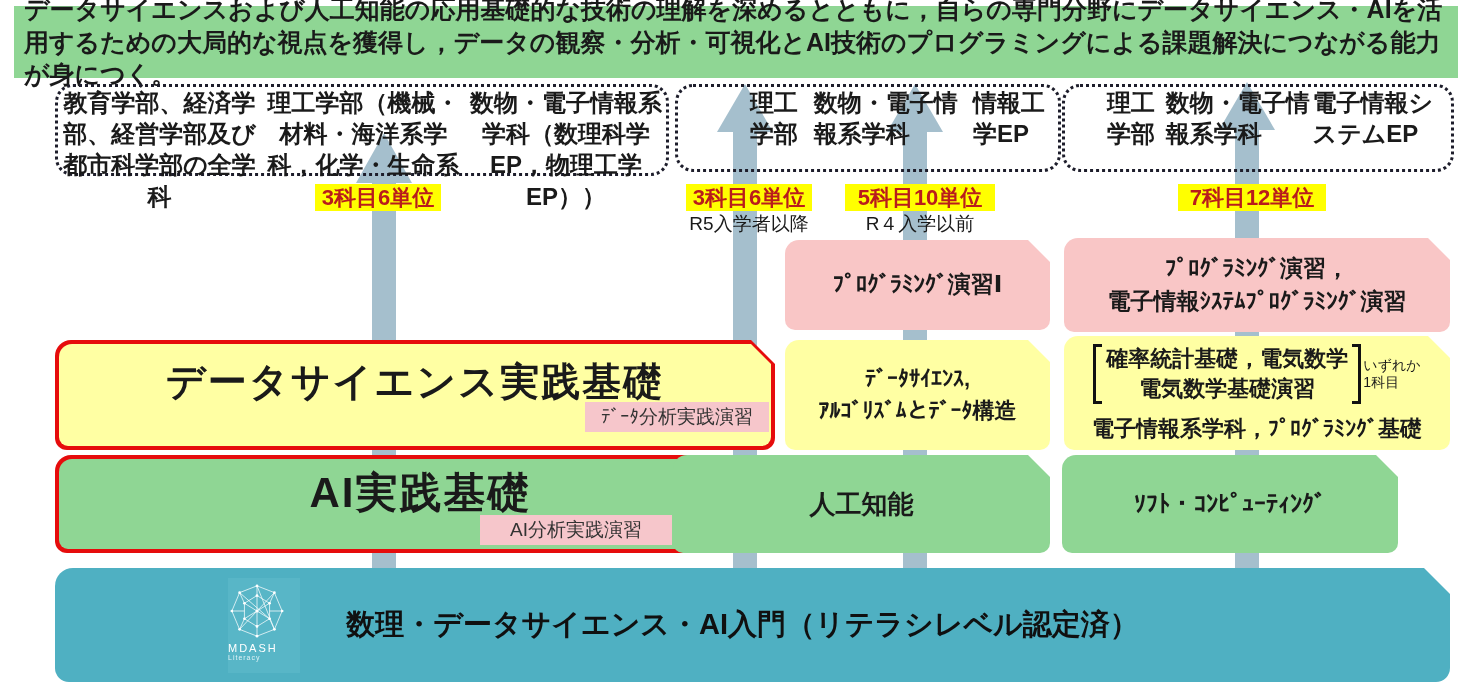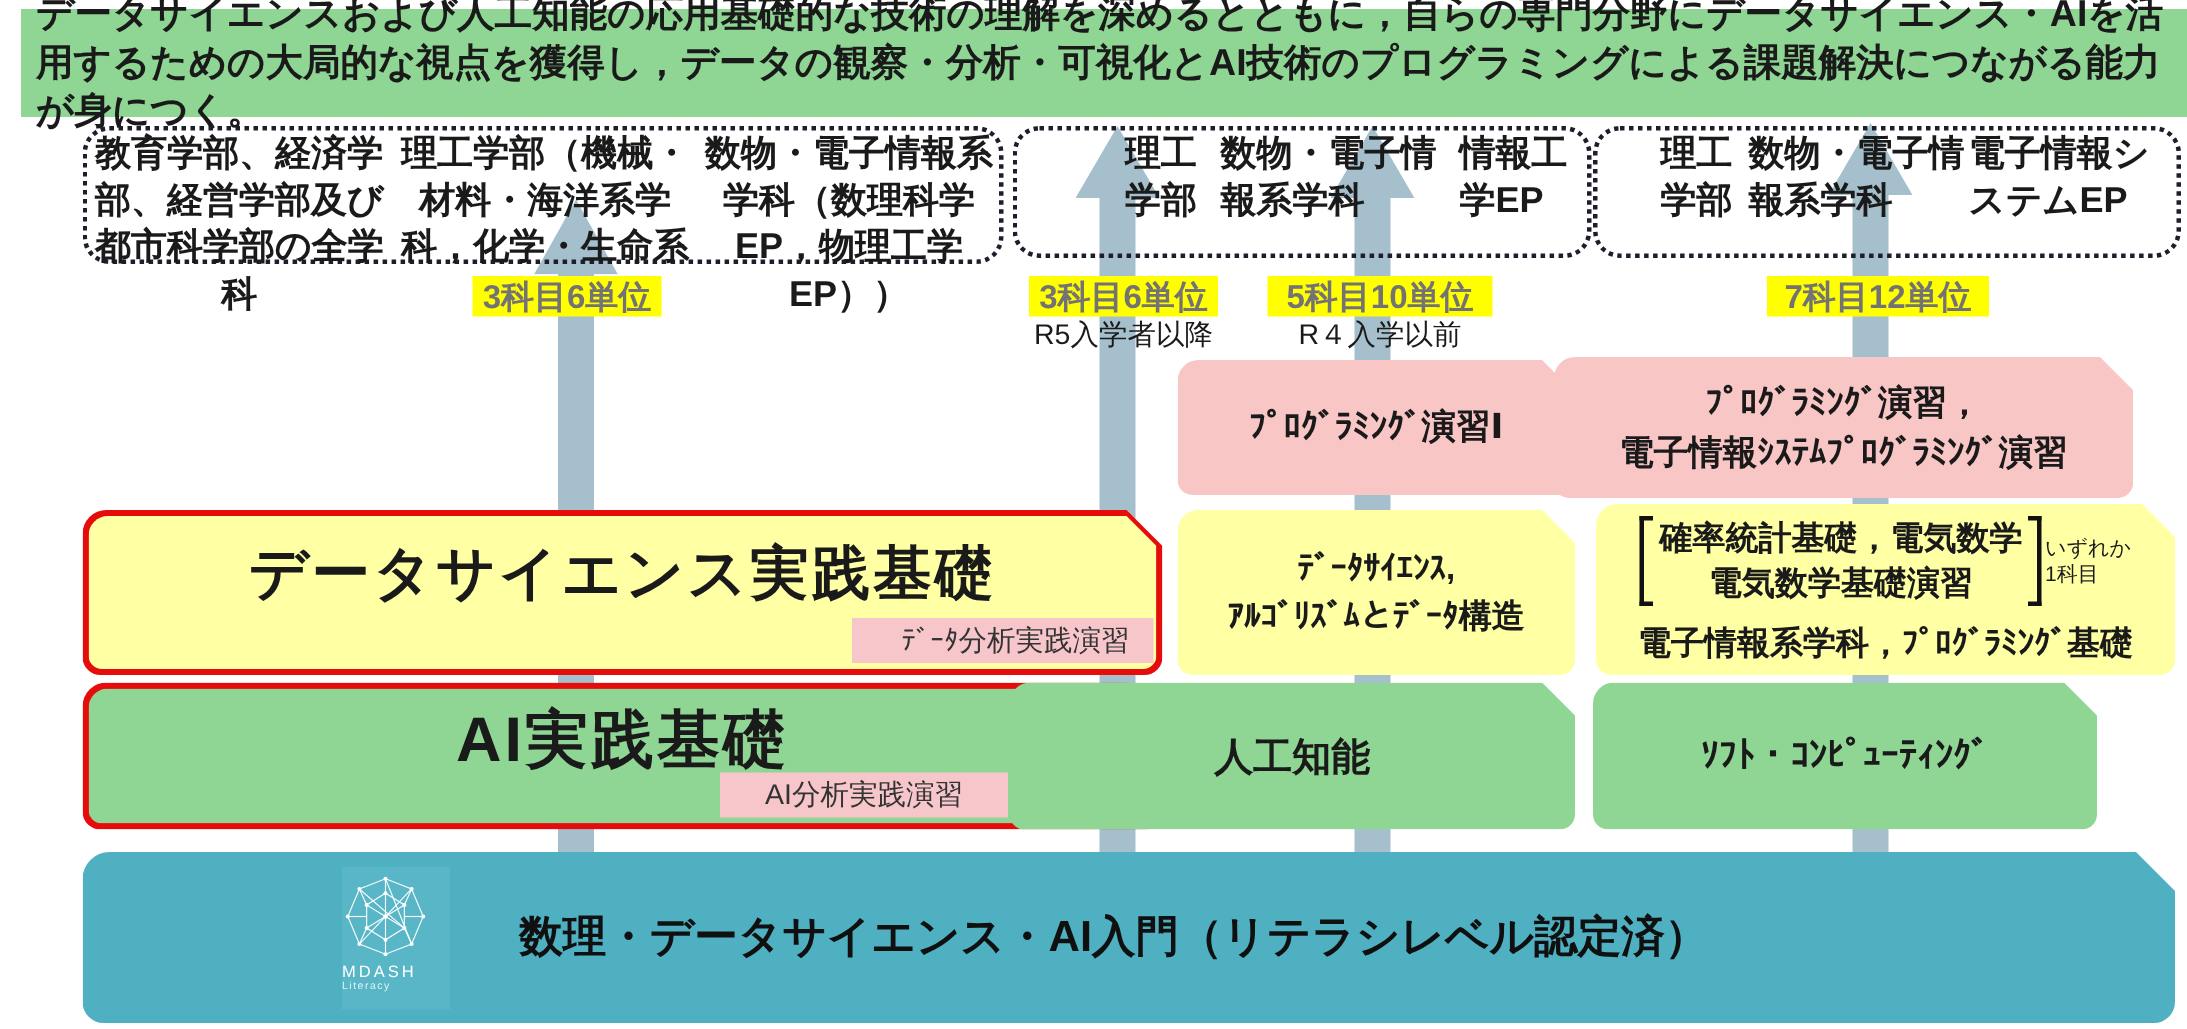--- a/index.html
+++ b/index.html
@@ -32,21 +32,21 @@
   .banner{position:absolute;left:14px;top:6px;right:0;height:72px;background:#8fd694;z-index:2;
           display:flex;align-items:center;}
   .banner p{margin:0;padding:0 10px;font-size:25px;font-weight:bold;line-height:1.3;letter-spacing:0;}
 
   
   .dotted{position:absolute;z-index:2;border:3px dotted #1d1d2b;border-radius:18px;background:transparent;}
   .dotted .lines{position:absolute;inset:0;z-index:3;display:flex;justify-content:center;
                  font-size:24px;font-weight:bold;line-height:1.3;}
 
   
-  .badge{position:absolute;z-index:3;background:#ffff00;color:#737373;height:27px;line-height:27px;
+  .badge{position:absolute;z-index:3;background:#ffff00;color:#b91c1c;height:27px;line-height:27px;
          font-size:22px;font-weight:bold;text-align:center;}
   .badge-note{position:absolute;z-index:3;font-size:19px;color:#1a1a1a;text-align:center;line-height:24px;}
 
   
   .kana-line{font-size:23px;font-weight:bold;line-height:1.45;}
   .big-title{font-size:39px;font-weight:bold;letter-spacing:2px;text-align:center;}
   .sub-pill{position:absolute;z-index:3;background:#f6c6cb;color:#333;font-size:19px;
             display:flex;align-items:center;justify-content:center;}
 
   
@@ -119,30 +119,30 @@
   <div class="badge" style="left:315px;top:184px;width:126px;">3科目6単位</div>
   <div class="badge" style="left:686px;top:184px;width:126px;">3科目6単位</div>
   <div class="badge-note" style="left:676px;top:212px;width:146px;">R5入学者以降</div>
   <div class="badge" style="left:845px;top:184px;width:150px;">5科目10単位</div>
   <div class="badge-note" style="left:845px;top:212px;width:150px;">R４入学以前</div>
   <div class="badge" style="left:1178px;top:184px;width:148px;">7科目12単位</div>
 
   <div class="snipbox pink center-flex" style="left:785px;top:240px;width:265px;height:90px;">
     <div class="kana-line">ﾌﾟﾛｸﾞﾗﾐﾝｸﾞ演習Ⅰ</div>
   </div>
-  <div class="snipbox pink center-flex" style="left:1036px;top:238px;width:386px;height:94px;">
+  <div class="snipbox pink center-flex" style="left:1064px;top:238px;width:386px;height:94px;">
     <div class="kana-line">ﾌﾟﾛｸﾞﾗﾐﾝｸﾞ演習，</div>
     <div class="kana-line">電子情報ｼｽﾃﾑﾌﾟﾛｸﾞﾗﾐﾝｸﾞ演習</div>
   </div>
 
   <div class="redwrap" style="left:55px;top:340px;width:720px;height:110px;">
     <div class="inner lyellow center-flex">
       <div class="big-title" style="margin-bottom:26px;">データサイエンス実践基礎</div>
     </div>
-    <div class="sub-pill" style="right:6px;bottom:8px;width:184px;height:30px;padding-left:17px;">ﾃﾞｰﾀ分析実践演習</div>
+    <div class="sub-pill" style="right:6px;bottom:18px;width:184px;height:30px;">ﾃﾞｰﾀ分析実践演習</div>
   </div>
   <div class="snipbox lyellow center-flex" style="left:785px;top:340px;width:265px;height:110px;">
     <div class="kana-line" style="font-size:22px;">ﾃﾞｰﾀｻｲｴﾝｽ,</div>
     <div class="kana-line" style="font-size:22px;">ｱﾙｺﾞﾘｽﾞﾑとﾃﾞｰﾀ構造</div>
   </div>
   <div class="snipbox lyellow" style="left:1064px;top:336px;width:386px;height:114px;">
     <div class="brk-row">
       <div class="brk brk-l"></div>
       <div class="brk-text">
         <div>確率統計基礎，電気数学</div>
@@ -150,21 +150,21 @@
       </div>
       <div class="brk brk-r"></div>
       <div class="brk-note">
         <div>いずれか</div>
         <div>1科目</div>
       </div>
     </div>
     <div class="brk-bottom">電子情報系学科，ﾌﾟﾛｸﾞﾗﾐﾝｸﾞ基礎</div>
   </div>
 
-  <div class="redwrap" style="left:55px;top:455px;width:720px;height:98px;">
+  <div class="redwrap" style="left:55px;top:455px;width:720px;height:98px;padding-left:11px;">
     <div class="inner lgreen center-flex">
       <div class="big-title" style="font-size:42px;margin-bottom:22px;">AI実践基礎</div>
     </div>
     <div class="sub-pill" style="left:425px;bottom:8px;width:192px;height:30px;">AI分析実践演習</div>
   </div>
   <div class="snipbox lgreen center-flex" style="left:673px;top:455px;width:377px;height:98px;">
     <div style="font-size:26px;font-weight:bold;">人工知能</div>
   </div>
   <div class="snipbox lgreen center-flex" style="left:1062px;top:455px;width:336px;height:98px;">
     <div style="font-size:24px;font-weight:bold;">ｿﾌﾄ・ｺﾝﾋﾟｭｰﾃｨﾝｸﾞ</div>

